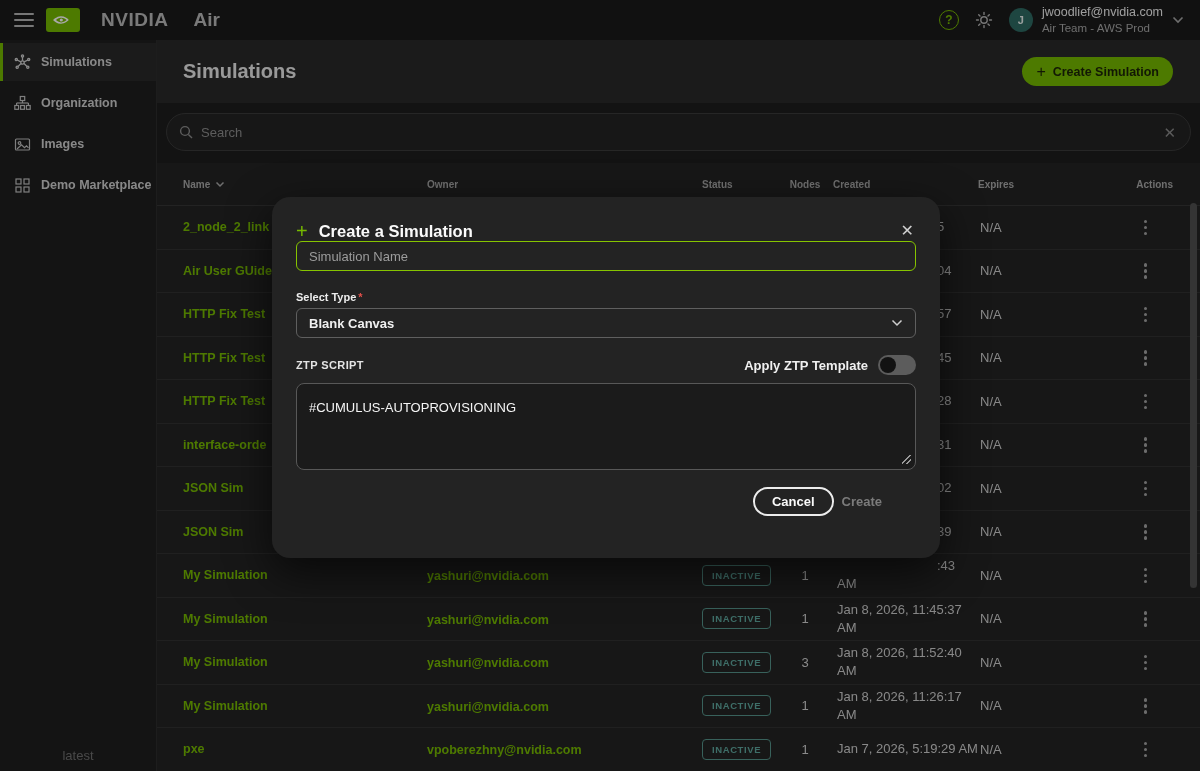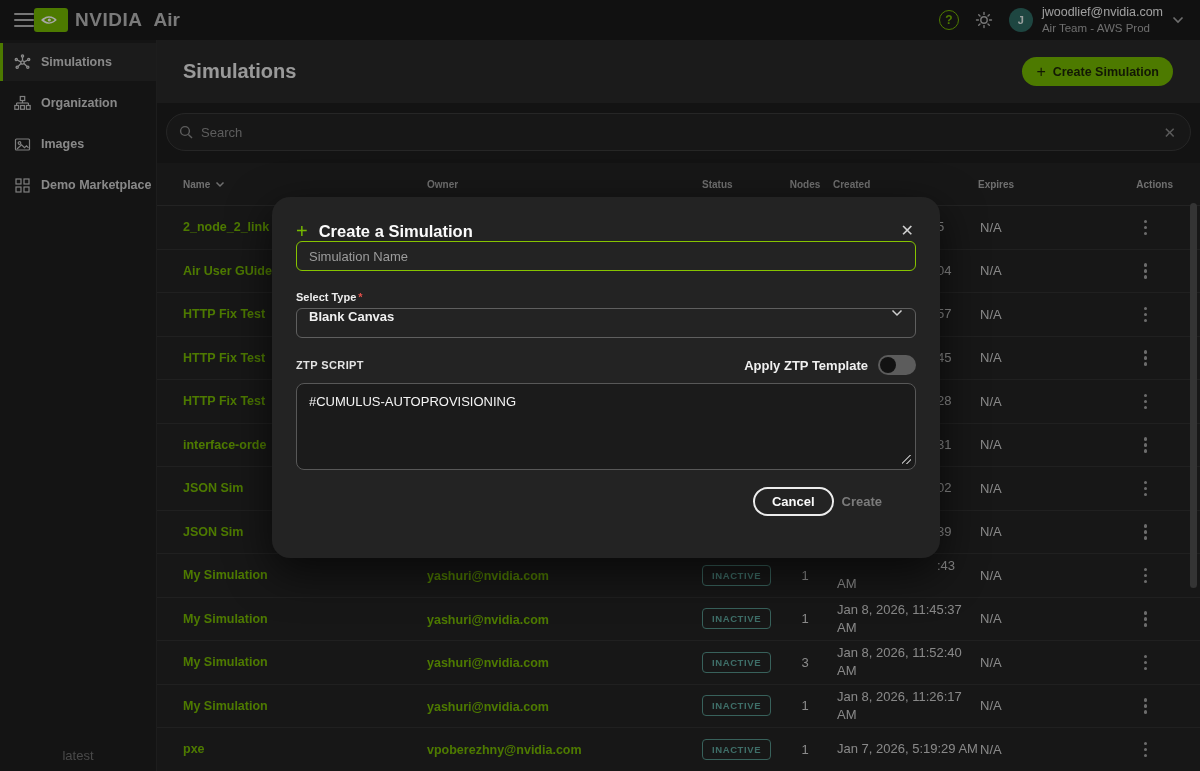--- a/index.html
+++ b/index.html
@@ -4,21 +4,21 @@
 <style>
   * { margin:0; padding:0; box-sizing:border-box; }
   html,body { background:#000; }
   body { font-family:"Liberation Sans","DejaVu Sans",sans-serif; }
   .screen { position:relative; width:1200px; height:771px; background:#1d1d1d; overflow:hidden; }
 
   
   .topbar { position:absolute; left:0; top:0; width:1200px; height:40px; background:#1b1b1b; display:flex; align-items:center; z-index:10; }
   .hamburger { width:20px; height:14px; margin-left:14px; display:flex; flex-direction:column; justify-content:space-between; cursor:pointer; }
   .hamburger span { display:block; height:2px; background:#b5b5b5; border-radius:1px; }
-  .brand { display:flex; align-items:center; gap:7px; }
+  .brand { display:flex; align-items:center; margin-left:12px; gap:21px; }
   .brand-badge { width:34px; height:24px; background:#76b900; border-radius:3px; display:flex; align-items:center; justify-content:center; }
   .brand-word { font-size:19px; font-weight:bold; letter-spacing:.5px; color:#b9b9b9; }
   .brand-suffix { font-size:19px; font-weight:bold; color:#b9b9b9; margin-left:4px; }
   .topbar-right { margin-left:auto; display:flex; align-items:center; gap:16px; padding-right:16px; }
   .help-circle { width:20px; height:20px; border:1.5px solid #76b900; border-radius:50%; color:#76b900; font-size:12px; font-weight:bold; display:flex; align-items:center; justify-content:center; cursor:pointer; }
   .avatar { width:24px; height:24px; border-radius:50%; background:#2e6b63; color:#e8f2f0; font-size:11px; font-weight:bold; display:flex; align-items:center; justify-content:center; }
   .user-block { display:flex; align-items:center; gap:9px; cursor:pointer; }
   .user-text { display:flex; flex-direction:column; line-height:1.25; }
   .user-email { font-size:12.5px; color:#f0f0f0; }
   .user-team { font-size:11.5px; color:#a8a8a8; }
@@ -69,30 +69,30 @@
   .modal { position:absolute; left:272px; top:197px; width:668px; height:361px; background:#232323; border-radius:18px; box-shadow:0 14px 44px rgba(0,0,0,.65); z-index:50; }
   .modal-header { display:flex; align-items:center; padding:24px 24px 0 24px; }
   .modal-plus { color:#76b900; font-size:20px; font-weight:normal; margin-right:11px; line-height:1; }
   .modal-title { font-size:16.5px; font-weight:bold; color:#fafafa; }
   .modal-close { margin-left:auto; color:#cfcfcf; font-size:16px; cursor:pointer; line-height:1; padding:2px; }
   .modal-body { padding:0 24px; }
   .field-label { margin:20px 0 5px 0; font-size:11px; font-weight:600; color:#ededed; }
   .req { color:#e2504a; margin-left:2px; }
   .text-input { width:100%; height:30px; background:transparent; border:1px solid #86c400; border-radius:6px; padding:0 12px; color:#ededed; font-size:13px; outline:none; font-family:inherit; }
   .text-input::placeholder { color:#9c9c9c; }
-  .select { width:100%; height:30px; border:1px solid #5f5f5f; border-radius:6px; display:flex; align-items:flex-start; padding:0 12px; cursor:pointer; }
+  .select { width:100%; height:30px; border:1px solid #5f5f5f; border-radius:6px; display:flex; align-items:center; padding:13px 12px; cursor:pointer; }
   .select-value { font-size:13px; font-weight:600; color:#f0f0f0; }
   .select svg { margin-left:auto; }
   .ztp-row { display:flex; align-items:center; margin-top:17px; }
   .ztp-label { font-size:11px; font-weight:bold; letter-spacing:.4px; color:#e3e3e3; }
   .toggle-wrap { margin-left:auto; display:flex; align-items:center; gap:10px; }
   .toggle-label { font-size:13px; font-weight:600; color:#f0f0f0; }
   .toggle { width:38px; height:20px; border-radius:10px; background:#5c5c5c; position:relative; cursor:pointer; }
   .toggle .knob { position:absolute; left:2px; top:2px; width:16px; height:16px; border-radius:50%; background:#121212; }
-  .ztp-textarea { margin-top:8px; width:100%; height:87px; background:#1b1b1b; border:1px solid #585858; border-radius:8px; resize:none; padding:10px 12px; color:#f5f5f5; font-size:13px; outline:none; position:relative; font-family:inherit; }
+  .ztp-textarea { margin-top:8px; width:100%; height:87px; background:#1b1b1b; border:1px solid #585858; border-radius:8px; resize:none; padding:16px 12px; color:#f5f5f5; font-size:13px; outline:none; position:relative; font-family:inherit; }
   .ta-wrap { position:relative; margin-top:8px; }
   .ta-wrap .ztp-textarea { margin-top:0; display:block; }
   .resize-handle { position:absolute; right:5px; bottom:6px; width:9px; height:9px; background:
       linear-gradient(135deg, transparent 0 44%, #9a9a9a 44% 52%, transparent 52% 72%, #9a9a9a 72% 80%, transparent 80%); pointer-events:none; }
   .modal-footer { display:flex; align-items:center; justify-content:flex-end; padding:17px 26px 0 24px; }
   .cancel-btn { height:29px; padding:0 17px; border-radius:15px; border:2px solid #ececec; background:transparent; color:#fafafa; font-size:13px; font-weight:bold; cursor:pointer; font-family:inherit; }
   .create-disabled { background:none; border:none; color:#7b7b7b; font-size:13px; font-weight:bold; padding:0 8px; font-family:inherit; }
 </style>
 </head>
 <body>

